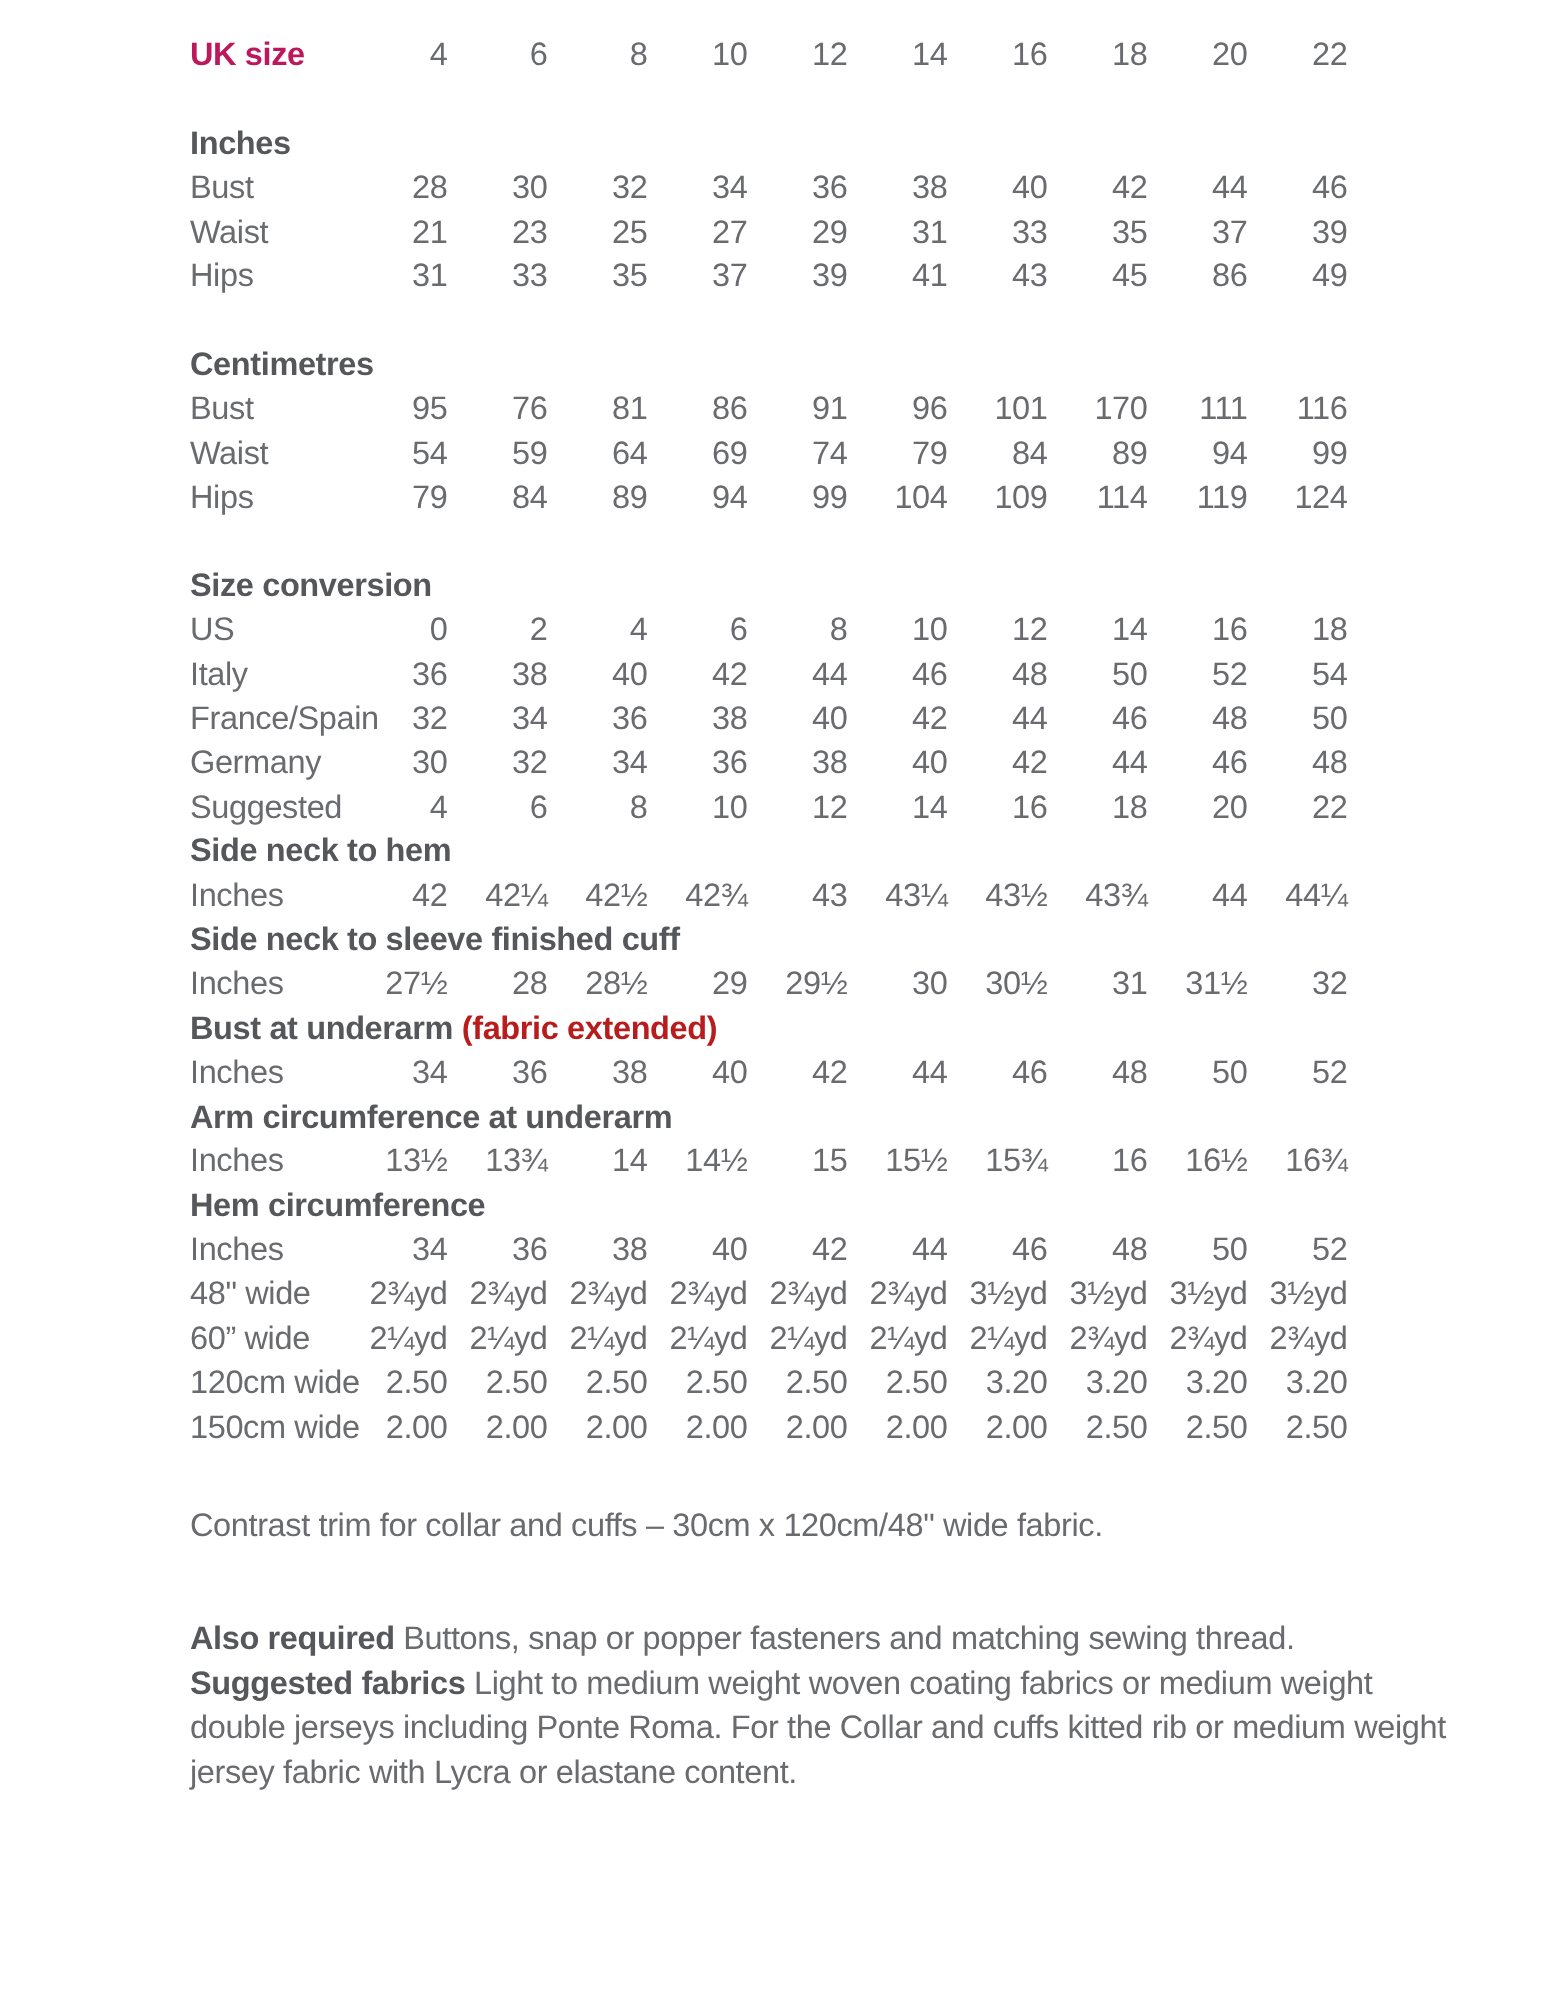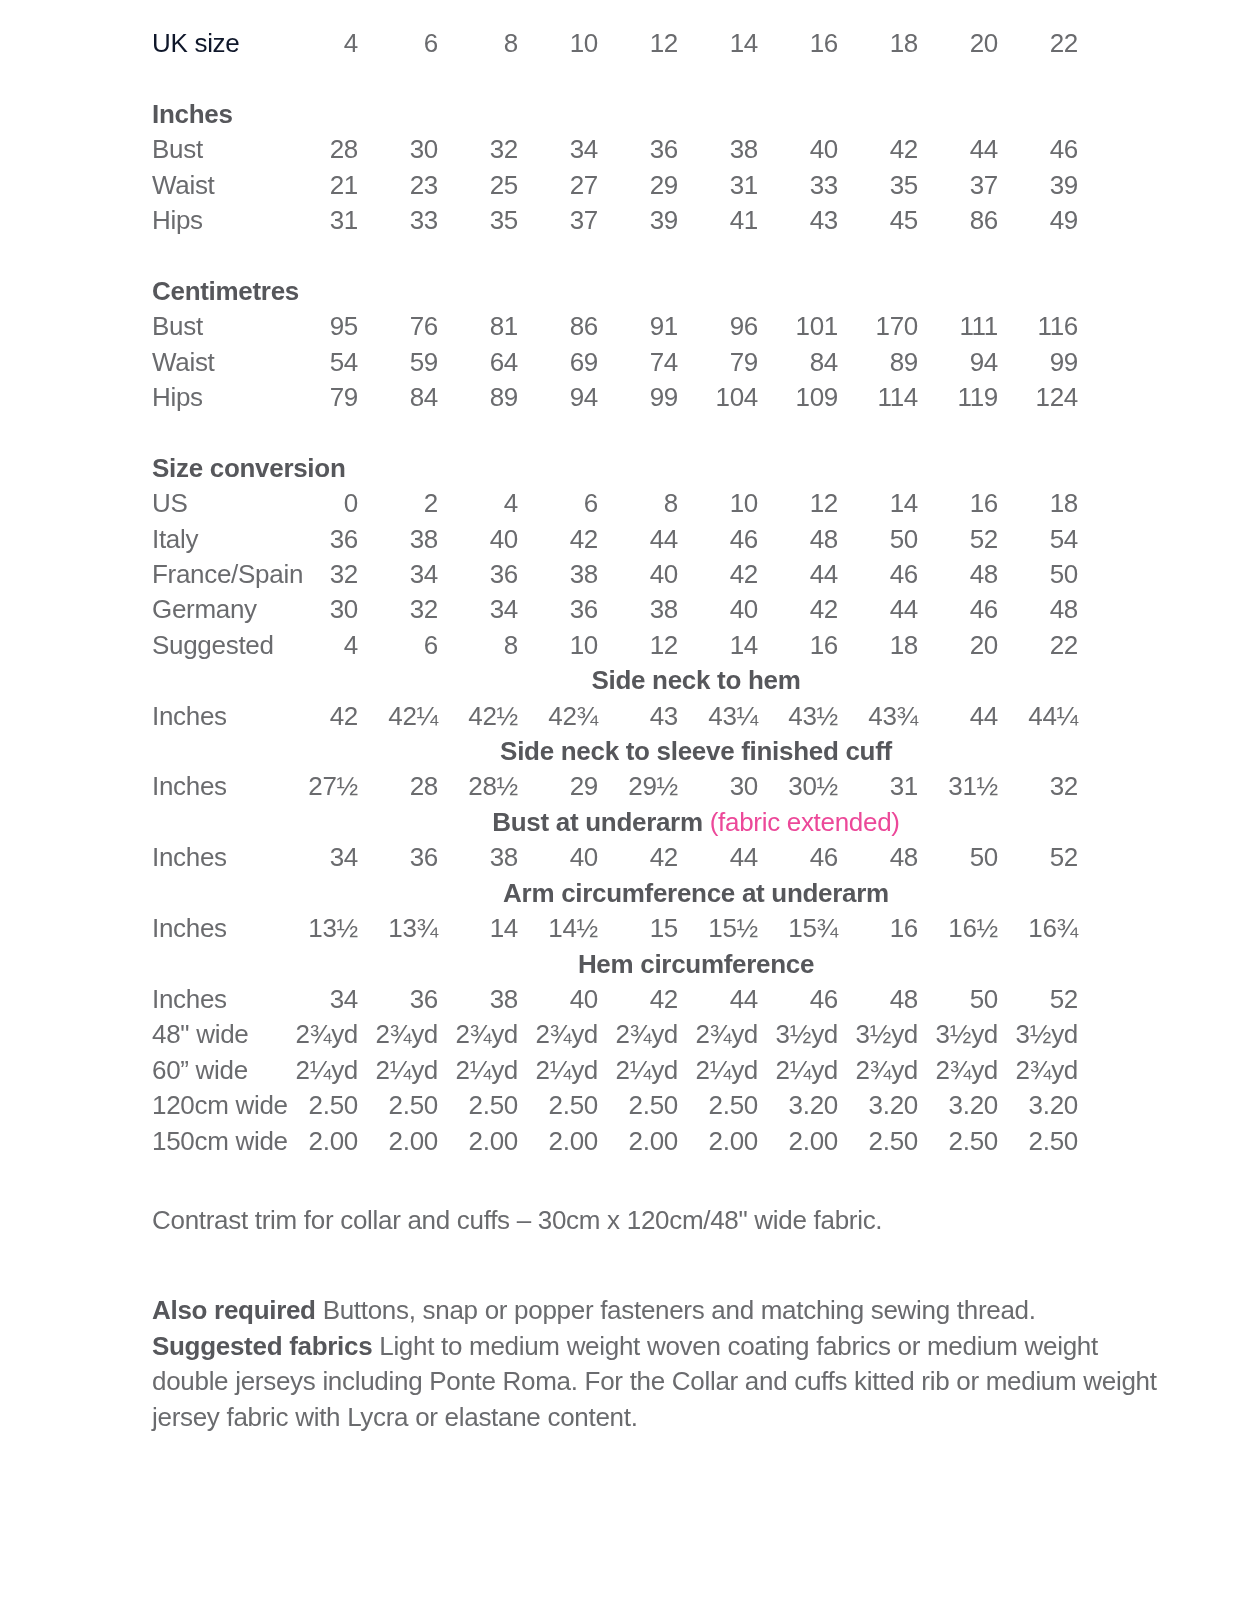--- a/index.html
+++ b/index.html
@@ -36,29 +36,28 @@
   }
   .sec-title {
     font-weight: bold;
     color: #56575b;
     margin-top: 35.4px;
   }
   .sub-title {
     font-weight: bold;
     color: #56575b;
     white-space: nowrap;
-    text-align: center;
   }
   .sub-title .suffix {
-    font-weight: normal;
-    color: #ec4899;
+    font-weight: bold;
+    color: #b91c1c;
   }
   .uk-row .label {
-    font-weight: normal;
-    color: #0f172a;
+    font-weight: bold;
+    color: #be185d;
   }
   .plain-line {
     white-space: nowrap;
     margin-top: 44px;
   }
   .notes-block {
     margin-top: 55px;
     width: 1010px;
   }
   .note {

